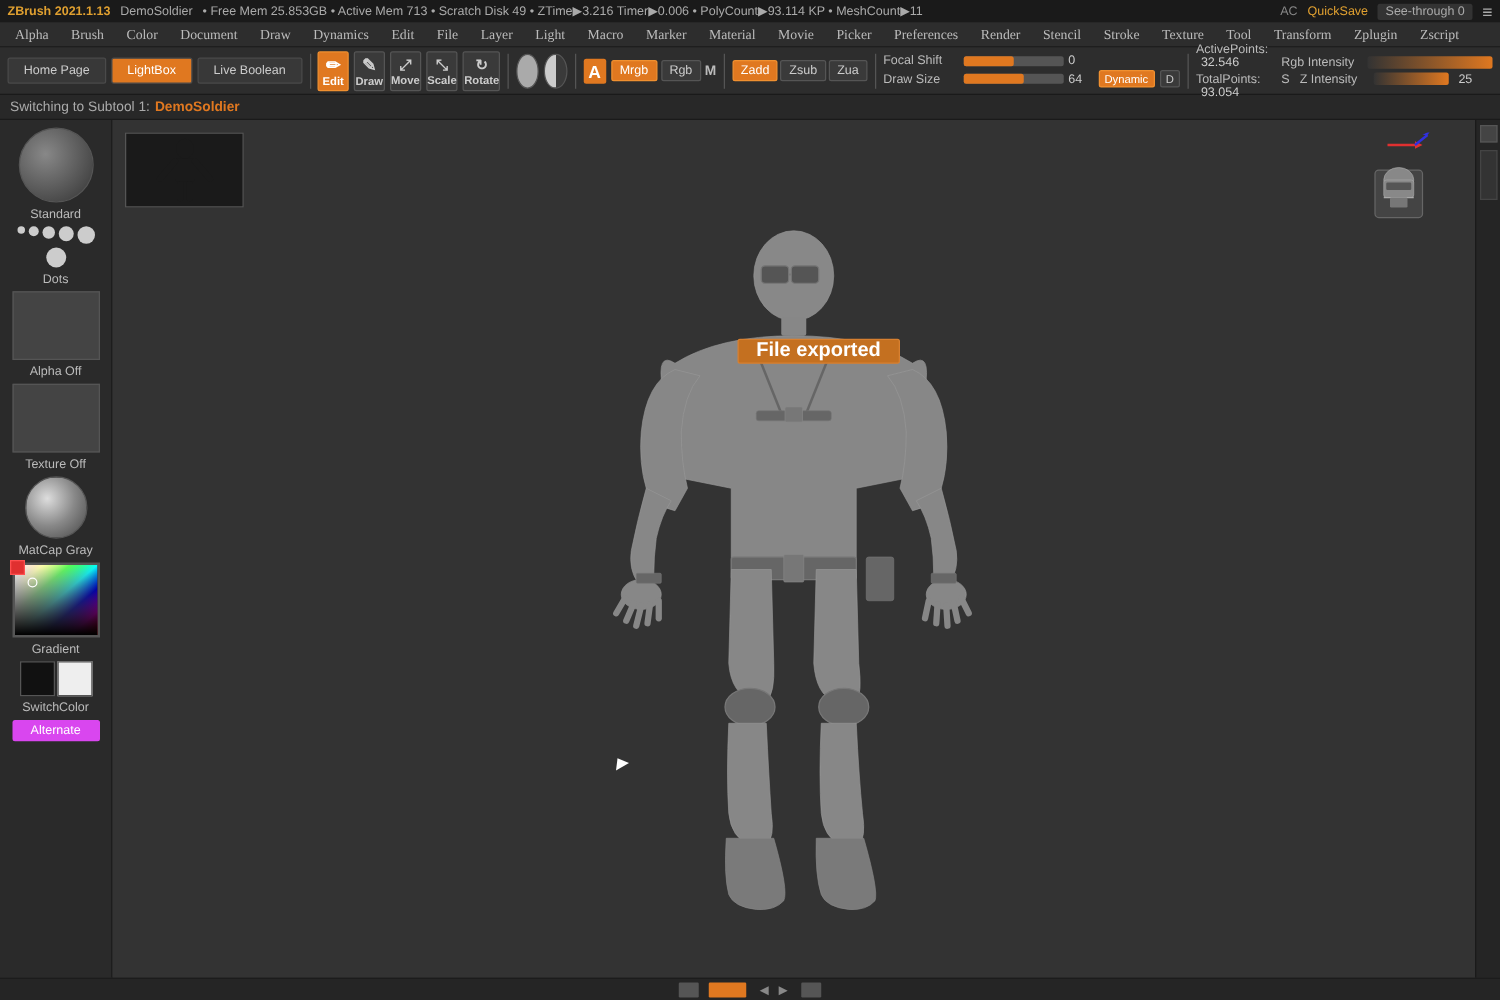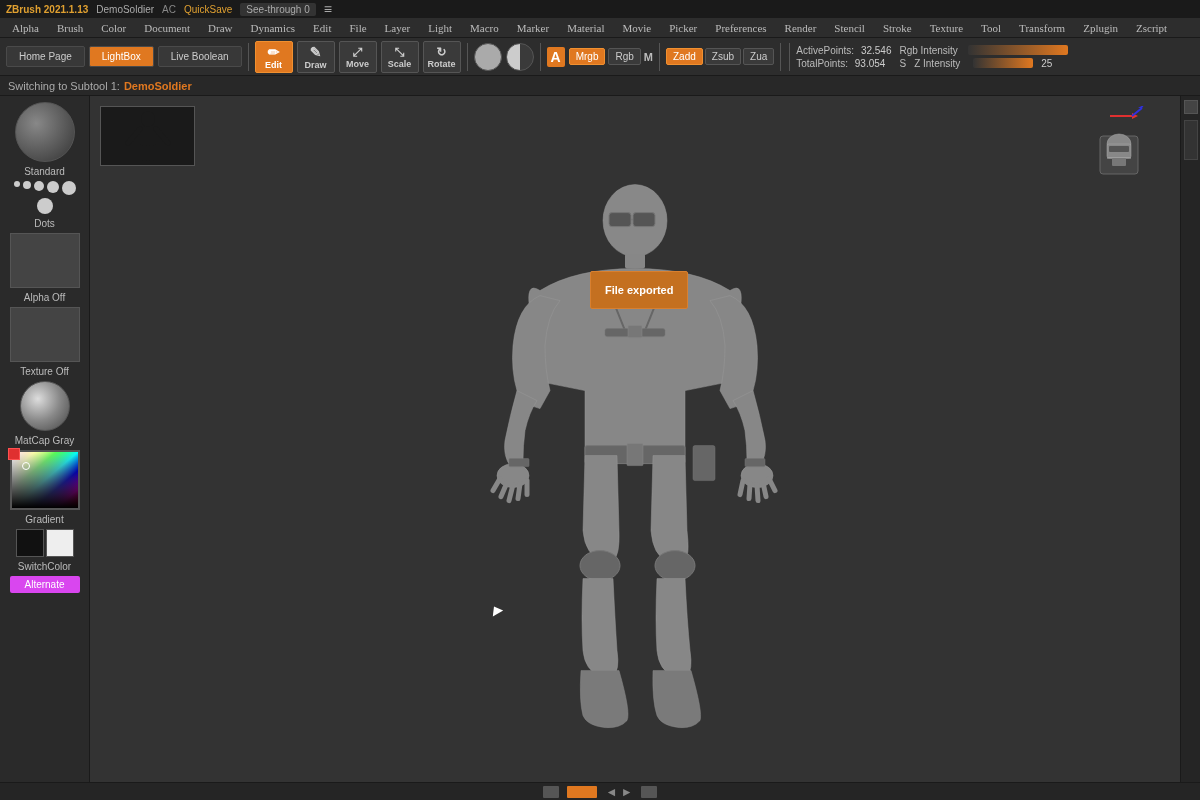--- a/index.html
+++ b/index.html
@@ -299,22 +299,22 @@
     }
 
     
     #file-exported-tooltip {
       position: absolute;
       top: 175px;
       left: 500px;
       background: #c47020;
       border: 1px solid #d88030;
       color: #fff;
-      padding: 12px 14px;
-      font-size: 11px;
+      padding: 0 14px;
+      font-size: 16px;
       font-weight: bold;
       border-radius: 2px;
       pointer-events: none;
       text-align: center;
     }
 
     
     #cursor {
       position: absolute;
       top: 510px;
@@ -410,20 +410,21 @@
       gap: 2px;
       align-items: center;
     }
   </style>
 </head>
 <body>
 
 <div id="title-bar">
   <span class="app-title">ZBrush 2021.1.13</span>
   <span>DemoSoldier</span>
+  <span style="flex:1;">• Free Mem 25.853GB • Active Mem 713 • Scratch Disk 49 • ZTime▶3.216 Timer▶0.006 • PolyCount▶93.114 KP • MeshCount▶11</span>
   <span style="color:#888;">AC</span>
   <span style="color:#e0a030;cursor:pointer;">QuickSave</span>
   <span style="background:#333;padding:1px 6px;border-radius:2px;cursor:pointer;">See-through  0</span>
   <span style="font-size:14px;cursor:pointer;">≡</span>
 </div>
 
 <div id="menu-bar">
   <div class="menu-item">Alpha</div>
   <div class="menu-item">Brush</div>
   <div class="menu-item">Color</div>
@@ -497,20 +498,38 @@
   <div class="toolbar-separator"></div>
 
   <div class="zadd-group">
     <button class="toggle-btn orange">Zadd</button>
     <button class="toggle-btn">Zsub</button>
     <button class="toggle-btn">Zua</button>
   </div>
 
   <div class="toolbar-separator"></div>
 
+  <div class="slider-group">
+    <div class="slider-row">
+      <span class="slider-label">Focal Shift</span>
+      <div class="slider-track">
+          <div class="slider-fill" style="width:50%;"></div>
+        </div>
+      <span class="slider-val">0</span>
+    </div>
+    <div class="slider-row">
+      <span class="slider-label">Draw Size</span>
+      <div class="slider-track">
+          <div class="slider-fill" style="width:60%;"></div>
+        </div>
+      <span style="color:#ccc;min-width:20px;font-size:10px;">64</span>
+      <button class="toggle-btn orange" style="font-size:9px;padding:1px 4px;">Dynamic</button>
+      <button class="toggle-btn" style="font-size:9px;padding:1px 4px;">D</button>
+    </div>
+  </div>
 
   <div class="toolbar-separator"></div>
 
   <div style="display:flex;flex-direction:column;gap:2px;font-size:10px;">
     <div>
       <span style="color:#bbb;">ActivePoints:</span>
       <span style="color:#ccc;margin-left:4px;">32.546</span>
     </div>
     <div>
       <span style="color:#bbb;">TotalPoints:</span>

